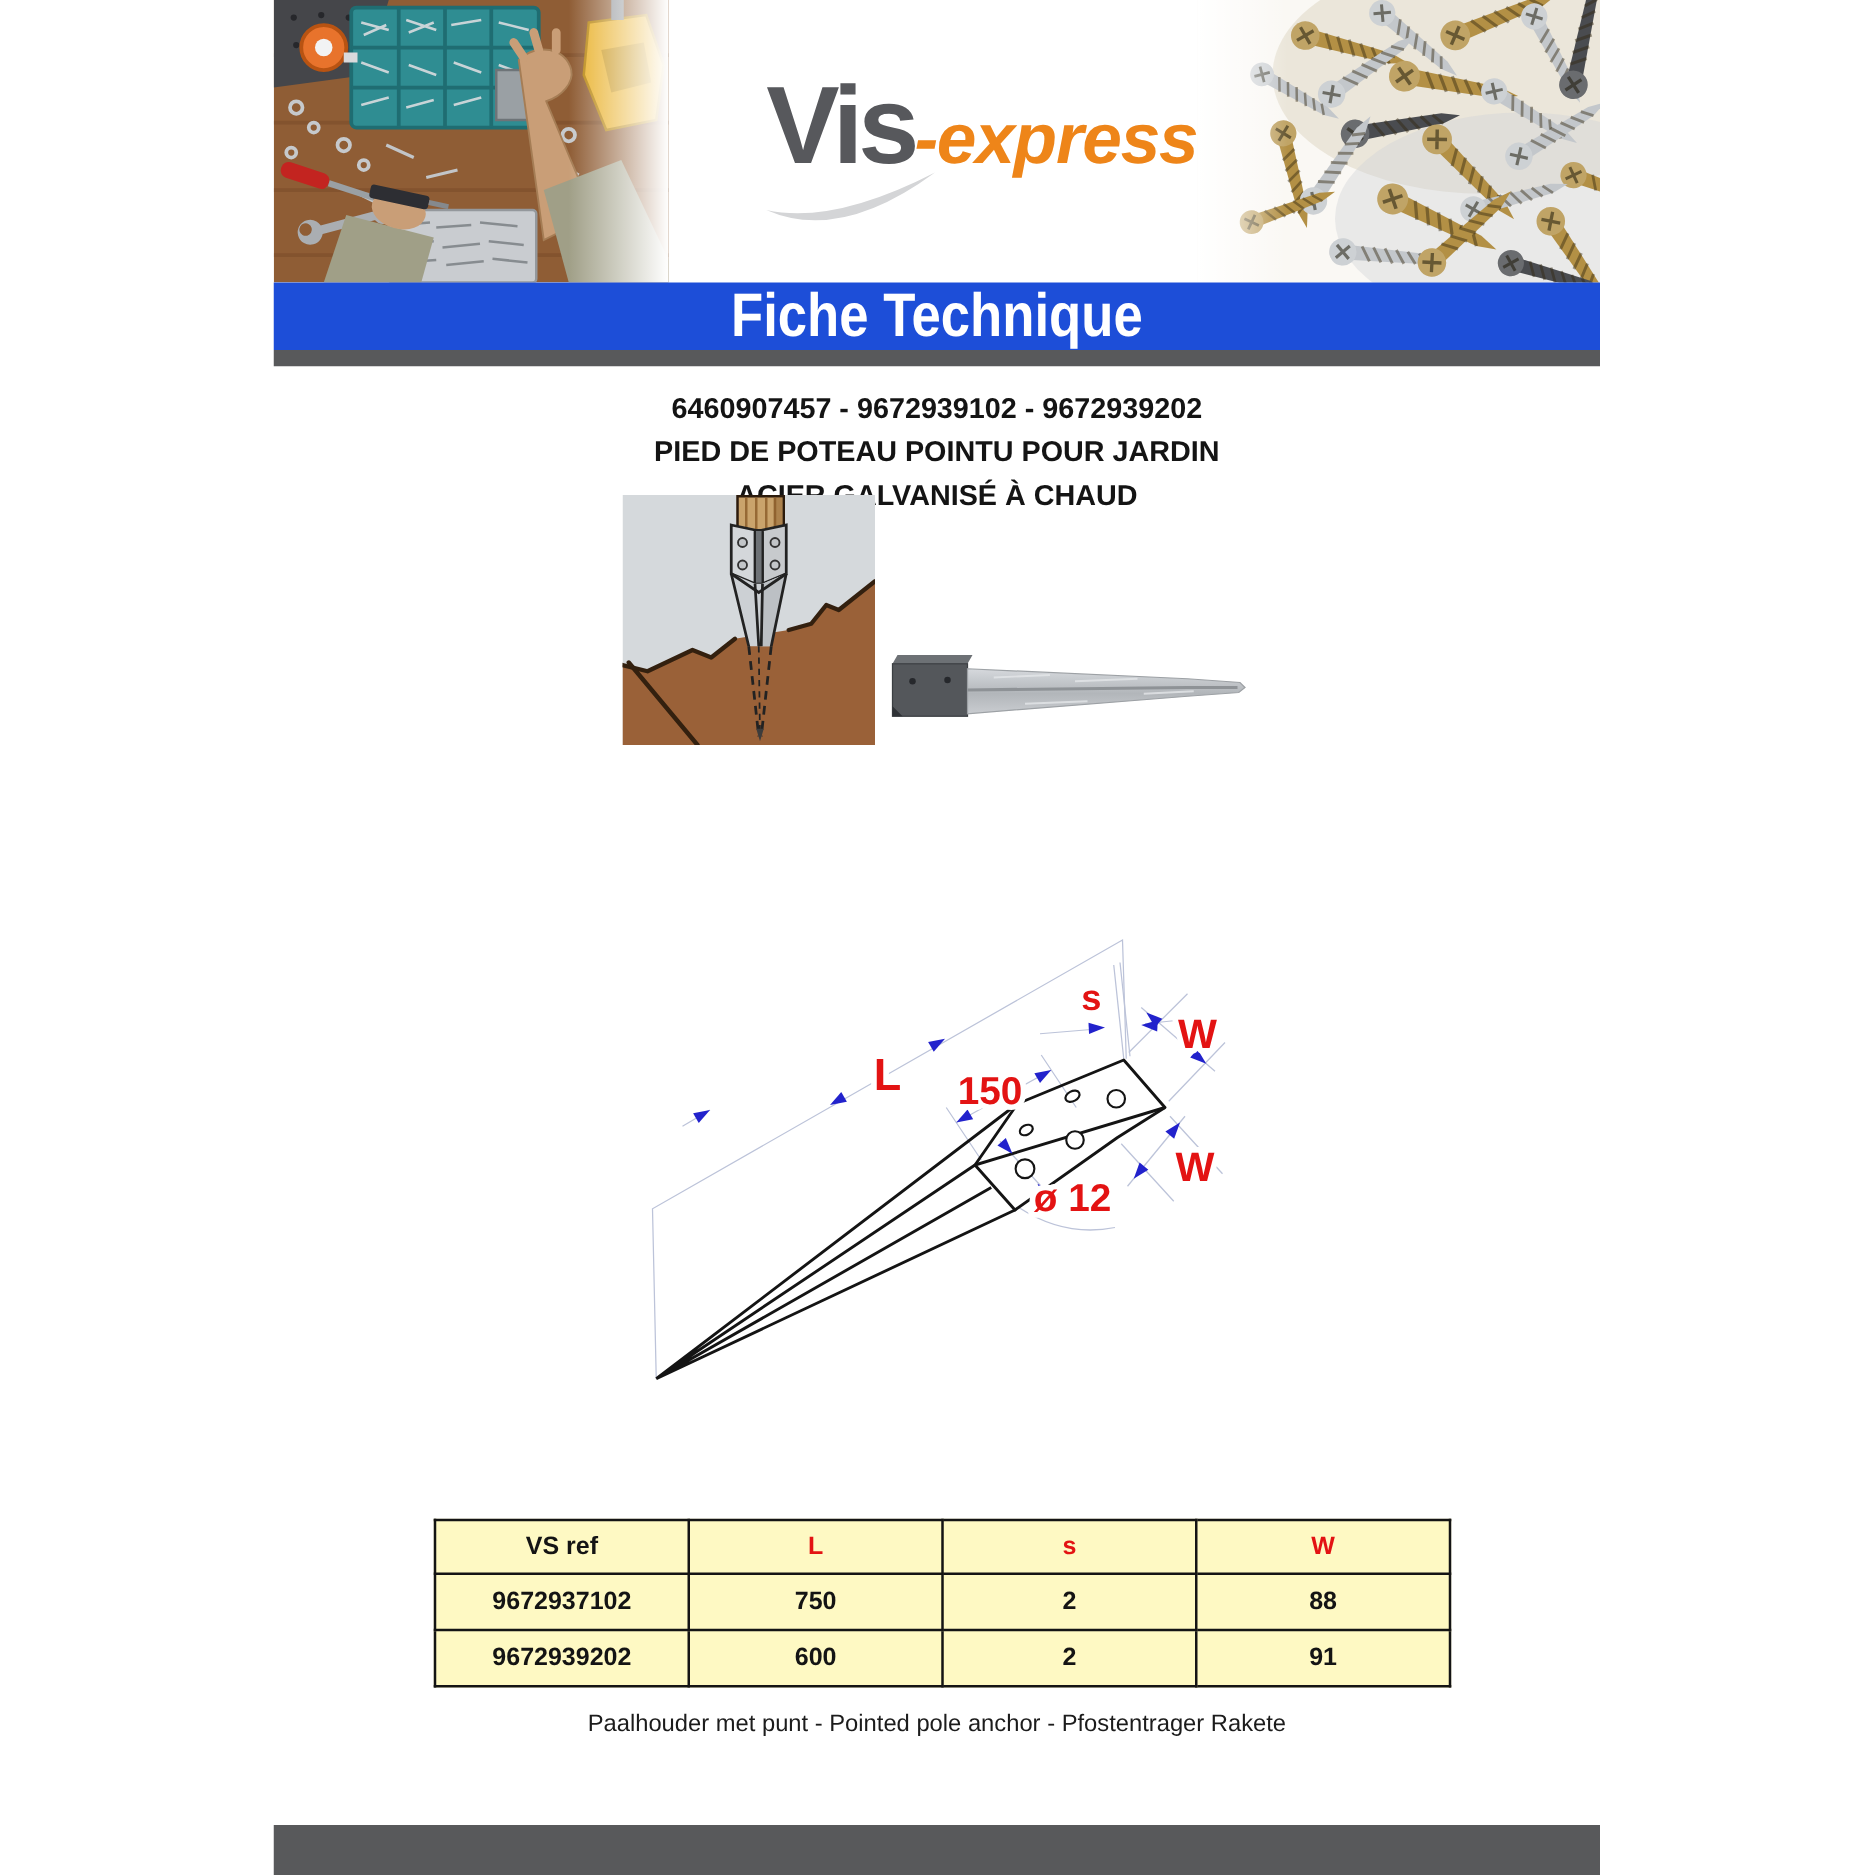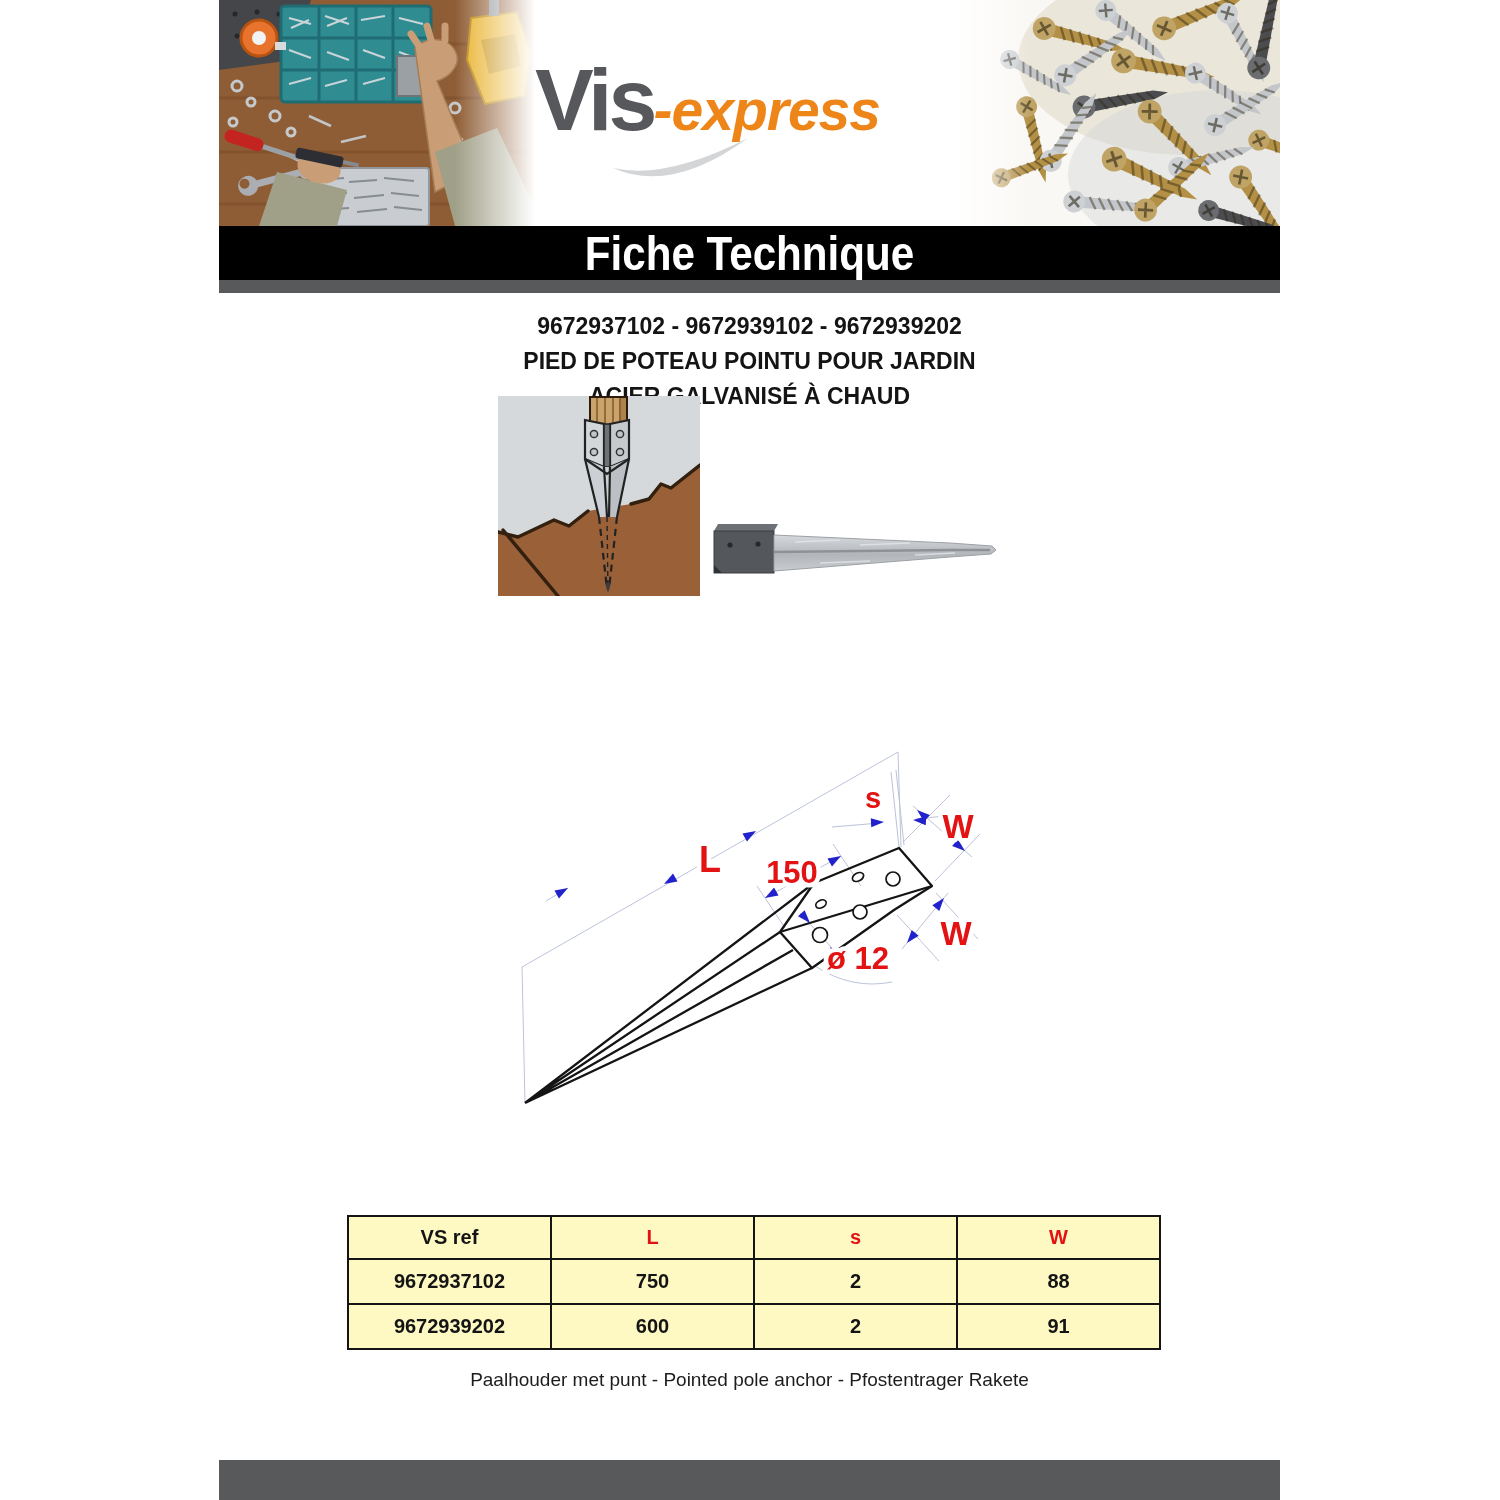--- a/index.html
+++ b/index.html
@@ -1,24 +1,24 @@
 <!DOCTYPE html>
 <html><head>
 <meta charset="utf-8">
 <style>
   html,body{margin:0;padding:0;}
   body{width:1500px;height:1500px;background:#ffffff;position:relative;overflow:hidden;
        font-family:"Liberation Sans",sans-serif;}
   .abs{position:absolute;}
   
-  #logo-line{left:535px;top:54px;width:423px;text-align:left;line-height:92px;white-space:nowrap;}
+  #logo-line{left:535px;top:54px;width:423px;text-align:right;line-height:92px;white-space:nowrap;}
   .logo-vis{font-size:88px;font-weight:bold;color:#57585c;letter-spacing:-4px;}
   .logo-exp{font-size:57px;font-weight:bold;font-style:italic;color:#ee8519;letter-spacing:-1px;}
   
-  #banner{left:219px;top:226px;width:1061px;height:54px;background:#000000;
+  #banner{left:219px;top:226px;width:1061px;height:54px;background:#1d4ed8;
           display:flex;align-items:center;justify-content:center;overflow:hidden;}
   #banner span{color:#ffffff;font-size:49px;font-weight:bold;transform:scaleX(.86);letter-spacing:0px;}
   #banner-underline{left:219px;top:280px;width:1061px;height:13px;background:#58595b;}
   
   #heading{left:219px;top:309px;width:1061px;text-align:center;color:#141414;
            font-weight:bold;font-size:23px;line-height:35px;}
   
   #spec-table{left:347px;top:1215px;border-collapse:collapse;table-layout:fixed;background:#fef9c3;}
   #spec-table td,#spec-table th{border:2.5px solid #141414;text-align:center;vertical-align:middle;
            font-weight:bold;font-size:20px;color:#141414;padding:0;}
@@ -179,21 +179,21 @@
   </g>
   <rect x="0" y="0" width="72" height="226" fill="url(#fadeL)"></rect>
 </svg>
 
 <div class="abs" id="banner">
   <span>Fiche Technique</span>
 </div>
 <div class="abs" id="banner-underline"></div>
 
 <div class="abs" id="heading">
-  <div>9672937102 - 9672939102 - 9672939202</div>
+  <div>6460907457 - 9672939102 - 9672939202</div>
   <div>PIED DE POTEAU POINTU POUR JARDIN</div>
   <div>ACIER GALVANISÉ À CHAUD</div>
 </div>
 
 <svg class="abs" style="left:498px;top:396px" width="202" height="200" viewBox="0 0 202 200">
   <rect width="202" height="200" fill="#d5d9dc"></rect>
   <polygon points="0,136 20,141 56,124 71,130 90,115 133,108 151,103 163,88 173,92 202,69 202,200 0,200" fill="#9a6138"></polygon>
   <g stroke="#33200f" stroke-width="3.5" fill="none" stroke-linejoin="round" stroke-linecap="round">
     <path d="M0,136 L20,141 L56,124 L71,130 L90,115"></path>
     <path d="M133,108 L151,103 L163,88 L173,92 L202,69"></path>

